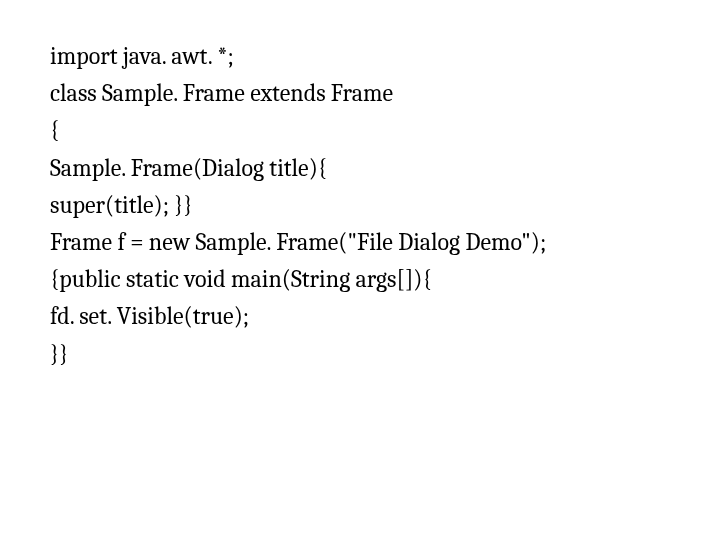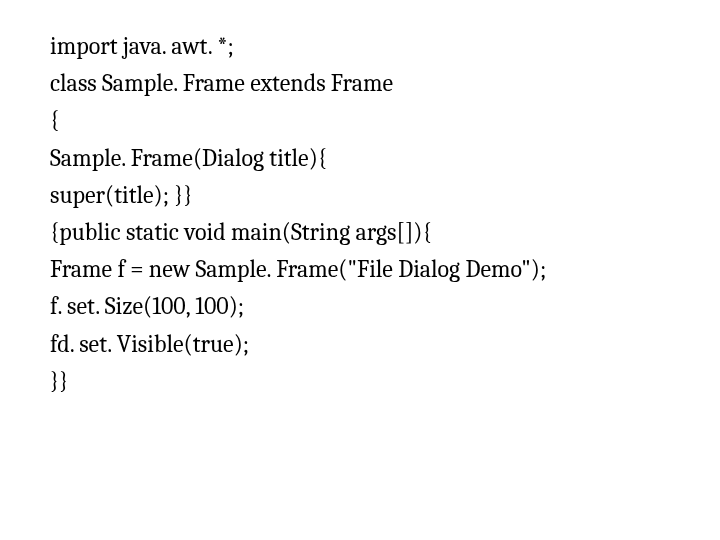--- a/index.html
+++ b/index.html
@@ -6,34 +6,33 @@
     margin: 0;
     padding: 0;
     width: 720px;
     height: 540px;
     background: #ffffff;
     font-family: Cambria, Georgia, "Times New Roman", serif;
     font-size: 24px;
     color: #000000;
   }
   .page {
-    padding: 28px 0 0 50px;
+    padding: 38px 0 0 50px;
     line-height: 1.55;
   }
   .code-line {
     white-space: pre;
   }
 </style>
 </head>
 <body>
 
 <div class="page">
   <div class="code-line">import java. awt. *;</div>
   <div class="code-line">class Sample. Frame extends Frame</div>
   <div class="code-line">{</div>
   <div class="code-line">Sample. Frame(Dialog title){</div>
   <div class="code-line">super(title); }}</div>
+  <div class="code-line">Frame f = new Sample. Frame("File Dialog Demo");</div>
   <div class="code-line">{public static void main(String args[]){</div>
-  <div class="code-line">Frame f = new Sample. Frame("File Dialog Demo");</div>
-  <div class="code-line">f. set. Size(100, 100);</div>
   <div class="code-line">fd. set. Visible(true);</div>
   <div class="code-line">}}</div>
 </div>
 
 </body></html>

